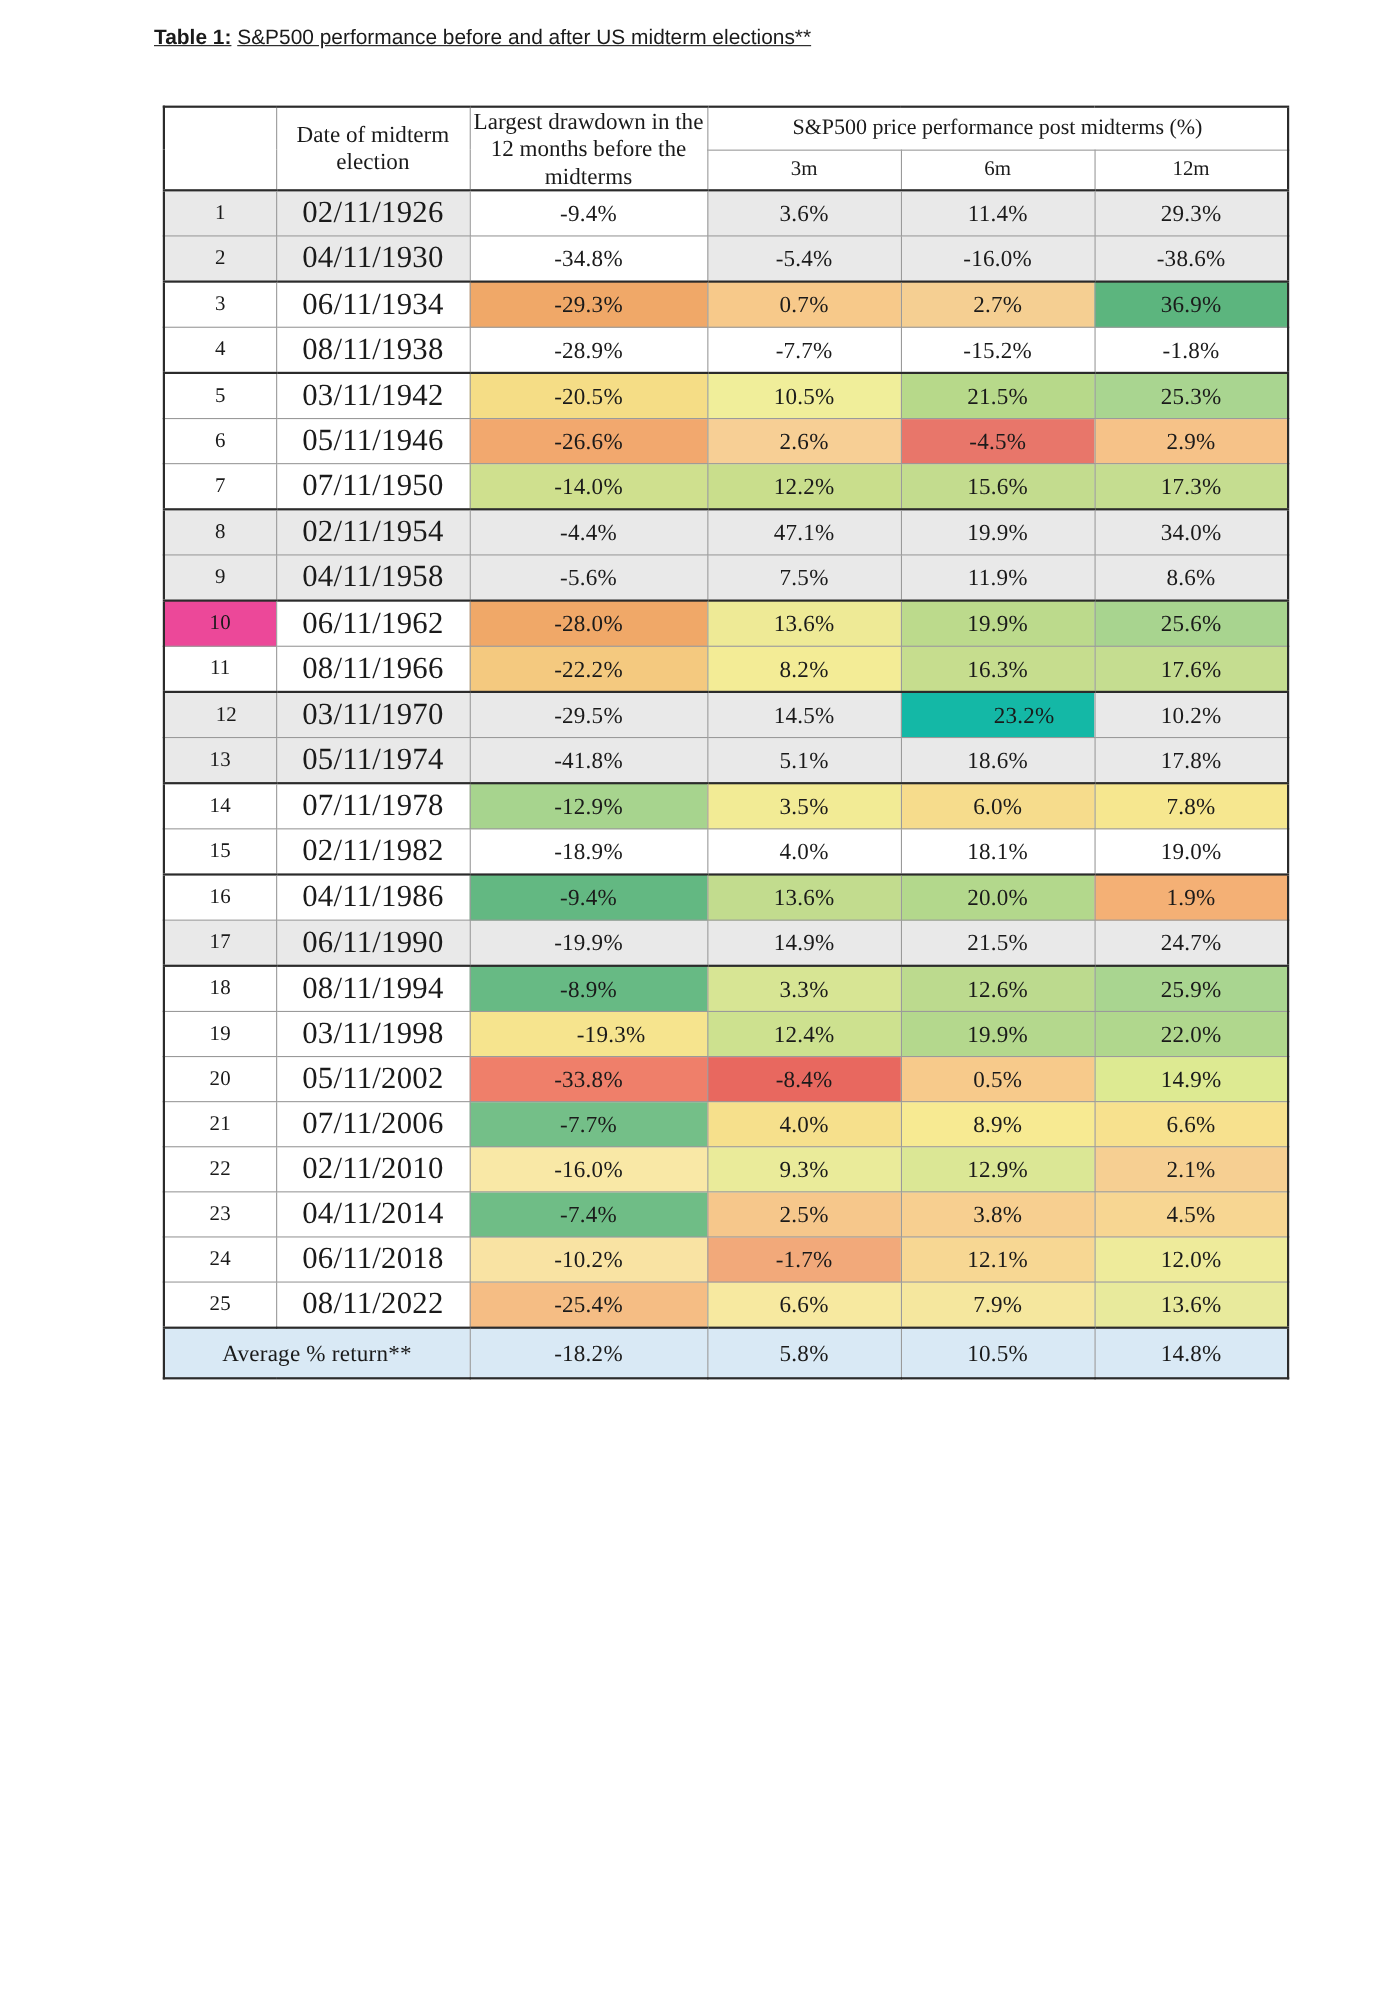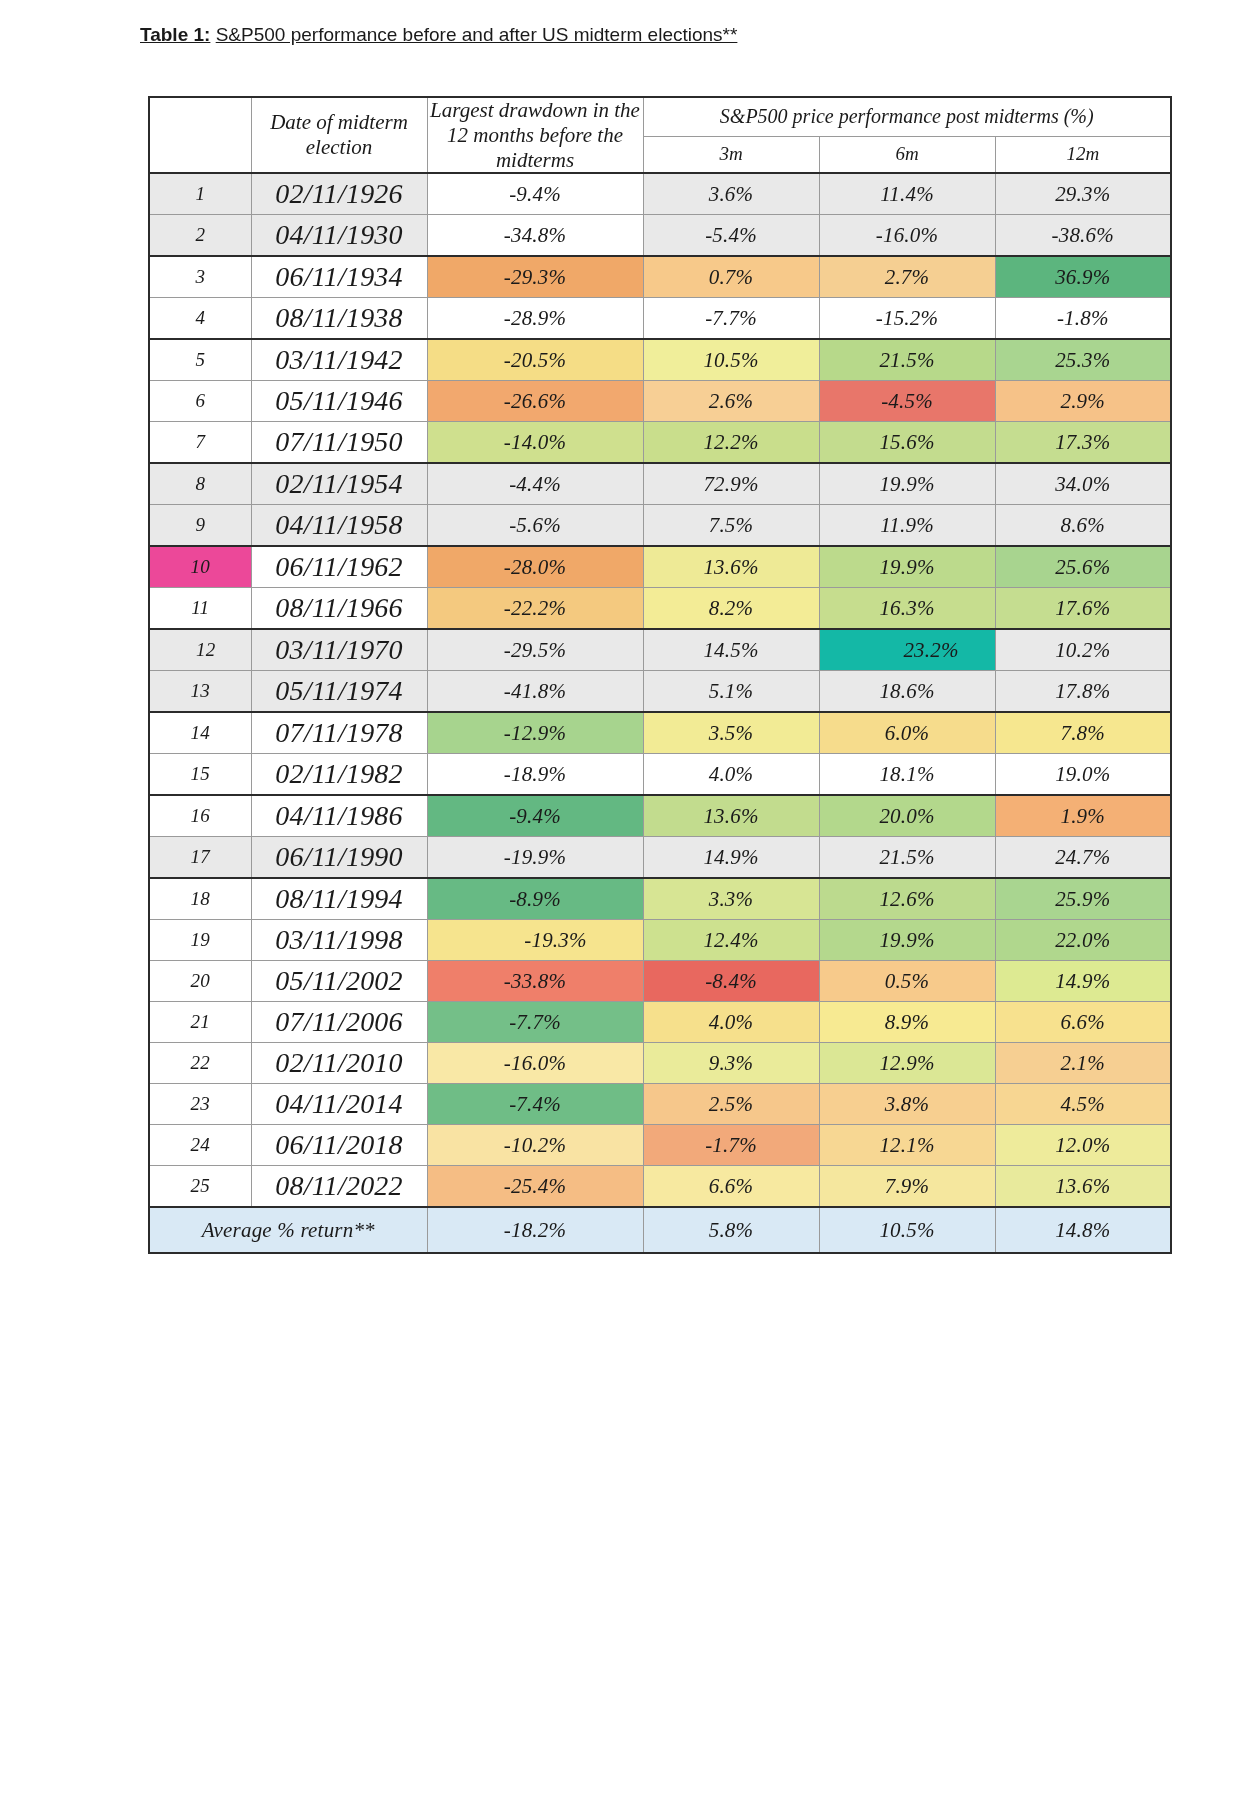--- a/index.html
+++ b/index.html
@@ -36,21 +36,20 @@
   }
   .title .ttext {
     text-decoration: underline;
   }
   
   .table-wrap {
     position: absolute;
     left: 148px;
     top: 96px;
     width: 1022px;
-    font-style: italic;
   }
   table.main {
     border-collapse: collapse;
     table-layout: fixed;
     width: 1022px;
     background: #ffffff;
   }
   table.main td, table.main th {
     border: 1px solid #9a9a9a;
     padding: 0;
@@ -229,21 +228,21 @@
             <td class="date frame-left" style="background: rgb(255, 255, 255);">07/11/1950</td>
             <td style="background: rgb(207, 224, 142);">-14.0%</td>
             <td style="background: rgb(201, 222, 140);">12.2%</td>
             <td style="background: rgb(195, 220, 142);">15.6%</td>
             <td class="frame-right" style="background: rgb(197, 221, 144);">17.3%</td>
           </tr>
           <tr class="grp-top">
             <td class="idx" style="background: rgb(233, 233, 233);">8</td>
             <td class="date frame-left" style="background: rgb(233, 233, 233);">02/11/1954</td>
             <td style="background: rgb(233, 233, 233);">-4.4%</td>
-            <td style="background: rgb(233, 233, 233);">72.9%</td>
+            <td style="background: rgb(233, 233, 233);">47.1%</td>
             <td style="background: rgb(233, 233, 233);">19.9%</td>
             <td class="frame-right" style="background: rgb(233, 233, 233);">34.0%</td>
           </tr>
           <tr>
             <td class="idx" style="background: rgb(233, 233, 233);">9</td>
             <td class="date frame-left" style="background: rgb(233, 233, 233);">04/11/1958</td>
             <td style="background: rgb(233, 233, 233);">-5.6%</td>
             <td style="background: rgb(233, 233, 233);">7.5%</td>
             <td style="background: rgb(233, 233, 233);">11.9%</td>
             <td class="frame-right" style="background: rgb(233, 233, 233);">8.6%</td>

